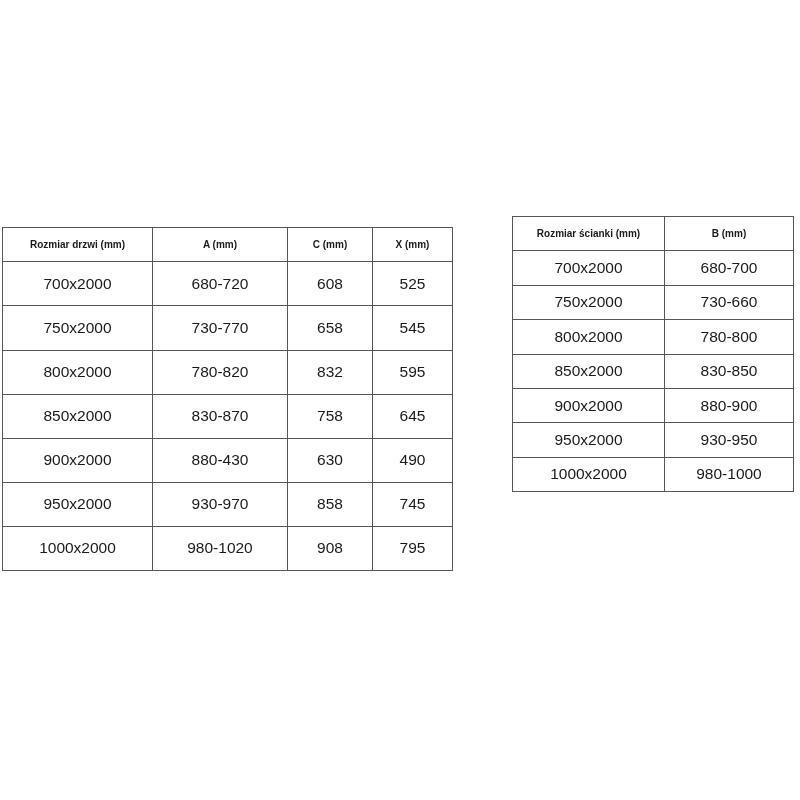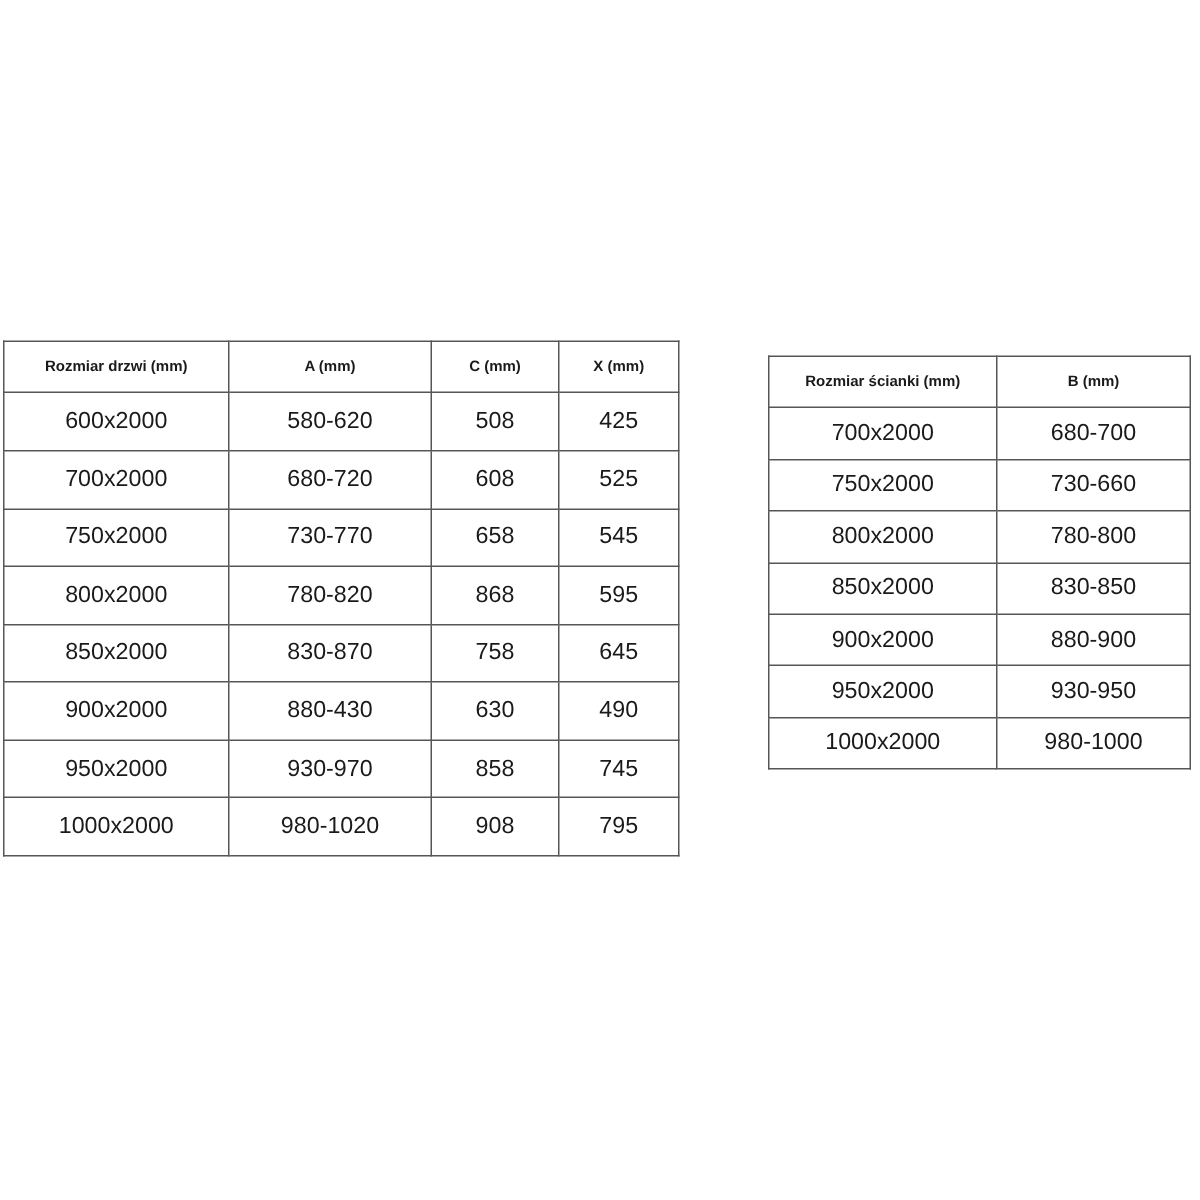--- a/index.html
+++ b/index.html
@@ -33,21 +33,21 @@
   table.spec th{
     font-size:10px;
     font-weight:bold;
   }
   table.spec td{
     font-size:15.5px;
     font-weight:normal;
   }
   table.spec tr{height:34.4px;}
   .t-doors{left:2px;top:227px;width:450px;height:344px;}
-  .t-walls{left:512px;top:237px;width:281px;height:275px;}
+  .t-walls{left:512px;top:216px;width:281px;height:275px;}
 </style>
 </head>
 <body>
 
 <div class="page">
 
   <table class="spec t-doors">
     <colgroup>
       <col style="width:150px">
       <col style="width:135px">
@@ -57,41 +57,35 @@
     <thead>
       <tr>
           <th>Rozmiar drzwi (mm)</th>
           <th>A (mm)</th>
           <th>C (mm)</th>
           <th>X (mm)</th>
         </tr>
     </thead>
     <tbody>
         <tr>
-          <td>600x2000</td>
-          <td>580-620</td>
-          <td>508</td>
-          <td>425</td>
-        </tr>
-        <tr>
           <td>700x2000</td>
           <td>680-720</td>
           <td>608</td>
           <td>525</td>
         </tr>
         <tr>
           <td>750x2000</td>
           <td>730-770</td>
           <td>658</td>
           <td>545</td>
         </tr>
         <tr>
           <td>800x2000</td>
           <td>780-820</td>
-          <td>868</td>
+          <td>832</td>
           <td>595</td>
         </tr>
         <tr>
           <td>850x2000</td>
           <td>830-870</td>
           <td>758</td>
           <td>645</td>
         </tr>
         <tr>
           <td>900x2000</td>

